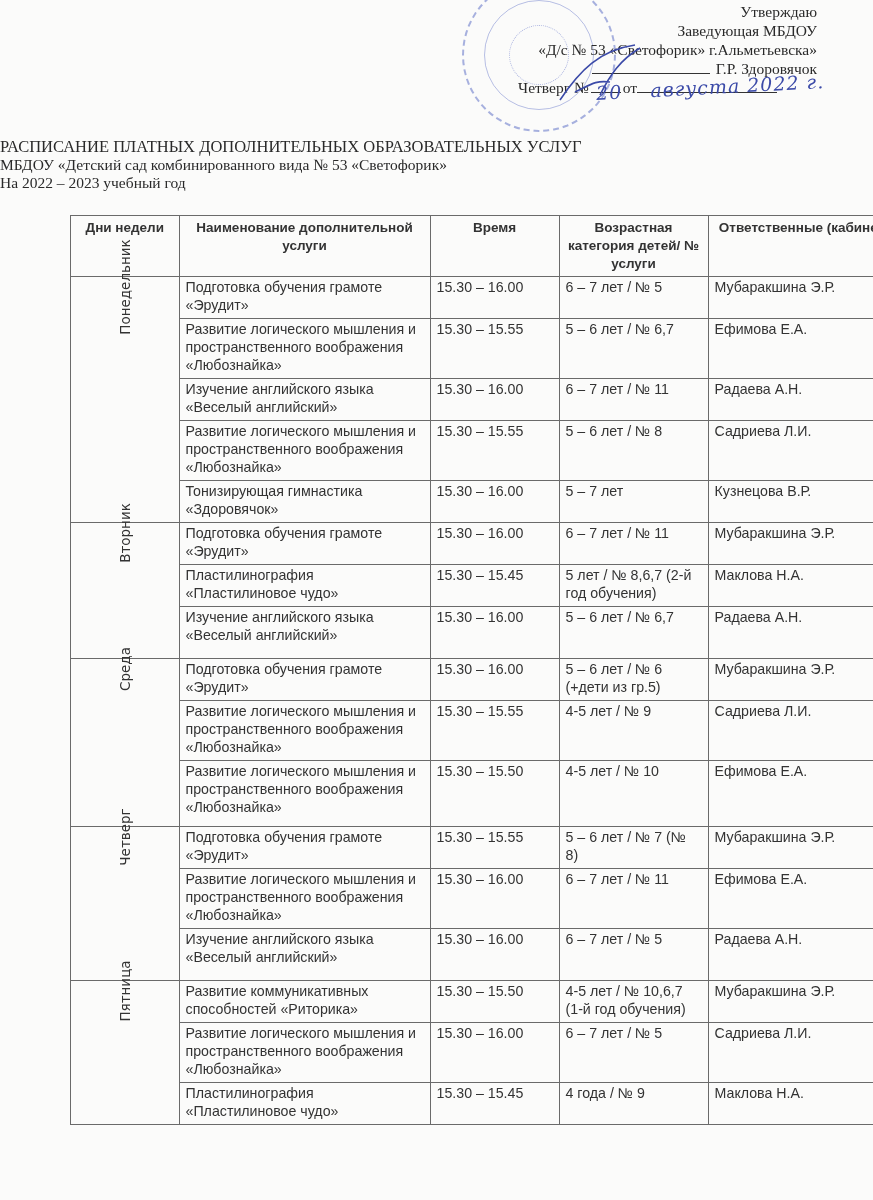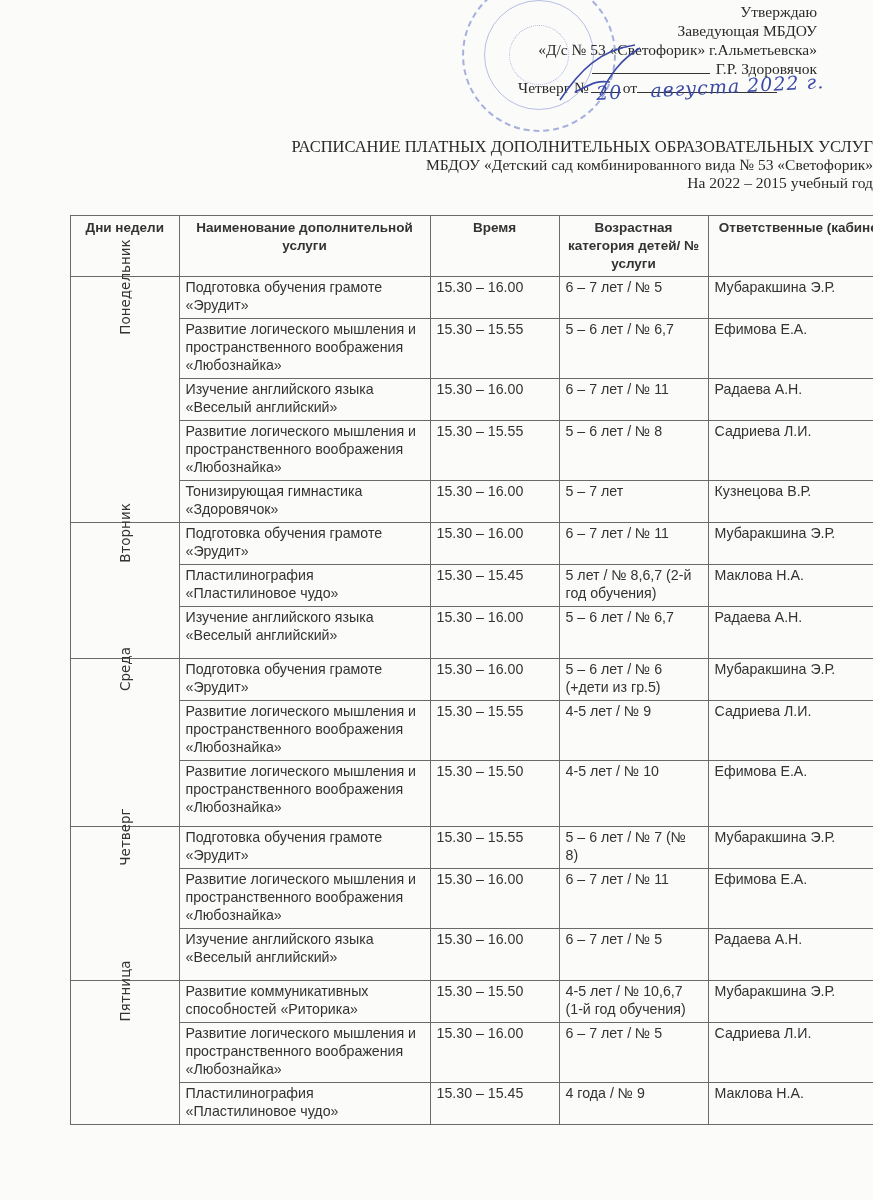--- a/index.html
+++ b/index.html
@@ -42,21 +42,21 @@
   .signature {
     position:absolute; left:540px; top:40px; z-index:3;
   }
   .handwriting {
     position:absolute; left:596px; top:76px; z-index:3;
     font-family:"DejaVu Serif", serif; font-style:italic;
     color:#3b4aa8; font-size:19px; letter-spacing:1px;
     transform:rotate(-3deg);
   }
   .titles {
-    position:absolute; left:0; right:0; top:138px; text-align:right;
+    position:absolute; left:0; right:0; top:138px; text-align:left;
     font-size:15.5px; line-height:18px;
   }
   .titles .t1 { font-size:16.5px; }
   table.schedule {
     position:absolute; left:70px; top:215px; width:830px;
     border-collapse:collapse; font-size:14.2px; line-height:18px;
     color:#333;
   }
   table.schedule th, table.schedule td {
     border:1px solid #6a6a6a; vertical-align:top; padding:1px 6px 3px 6px;
@@ -97,21 +97,21 @@
 </div>
 
 <svg class="signature" width="110" height="70" viewBox="0 0 110 70">
   <path d="M20 60 C 40 30, 60 10, 95 5 M60 55 C 70 35, 80 20, 100 8 M35 52 C 50 45, 55 40, 70 42" stroke="#3b4aa8" stroke-width="1.6" fill="none"></path>
 </svg>
 <div class="handwriting"><span style="margin-right:28px;">20</span><span>августа 2022 г.</span></div>
 
 <div class="titles">
   <div class="t1">РАСПИСАНИЕ ПЛАТНЫХ ДОПОЛНИТЕЛЬНЫХ ОБРАЗОВАТЕЛЬНЫХ УСЛУГ</div>
   <div>МБДОУ «Детский сад комбинированного вида № 53 «Светофорик»</div>
-  <div>На 2022 – 2015 учебный год</div>
+  <div>На 2022 – 2023 учебный год</div>
 </div>
 
 <table class="schedule">
   <thead>
     <tr>
       <th class="col-day">Дни недели</th>
       <th class="col-name">Наименование дополнительной услуги</th>
       <th class="col-time">Время</th>
       <th class="col-age">Возрастная категория детей/ № услуги</th>
       <th>Ответственные (кабинет)</th>

